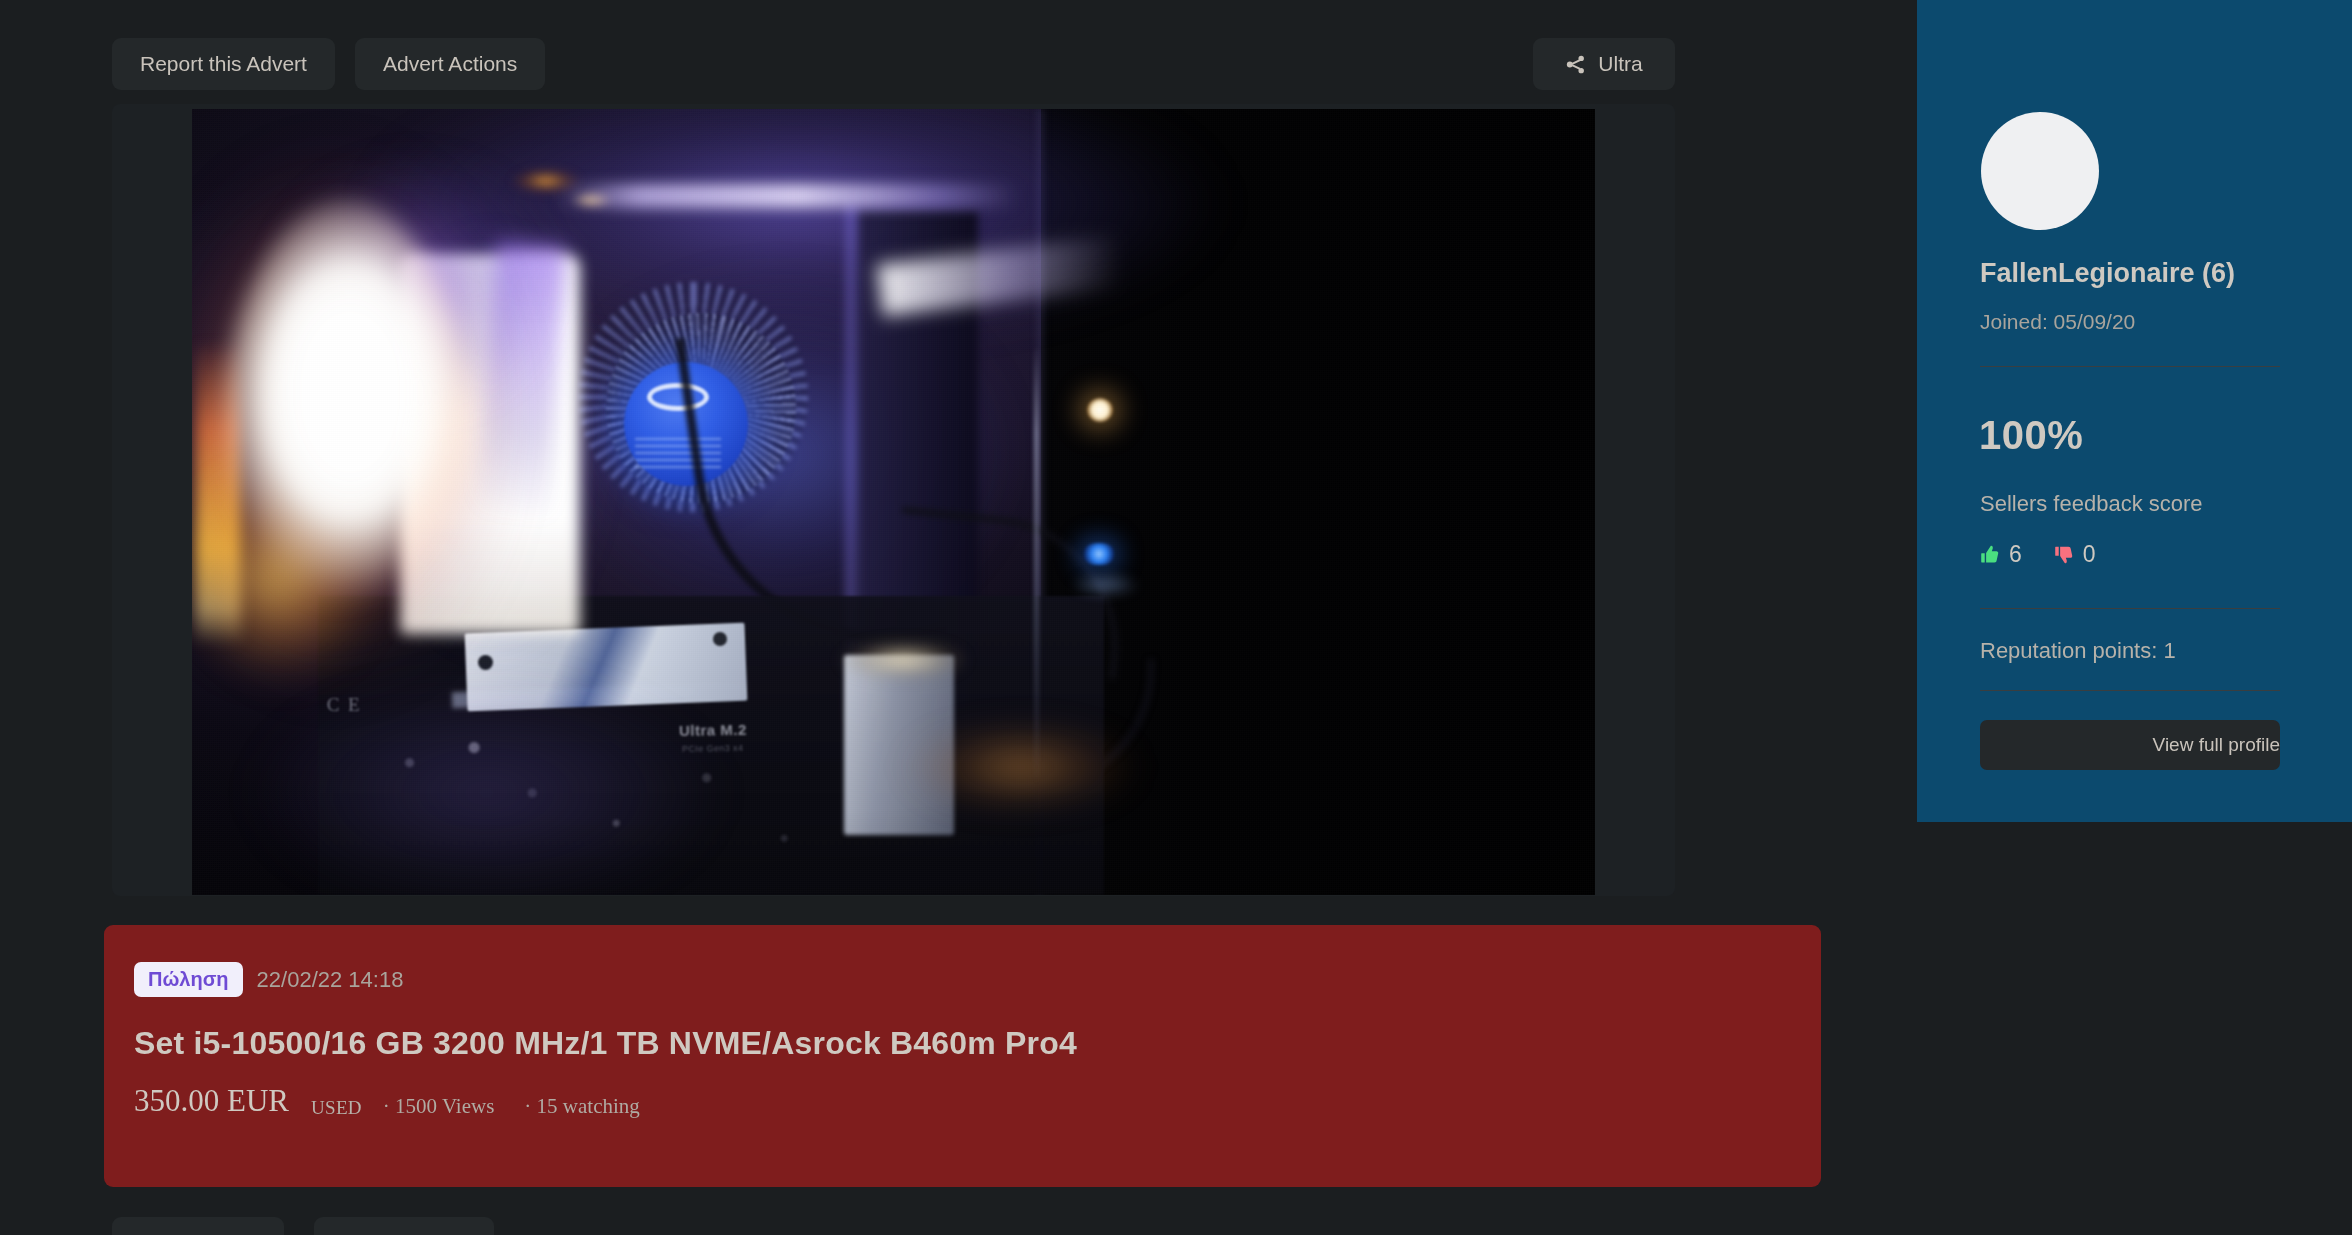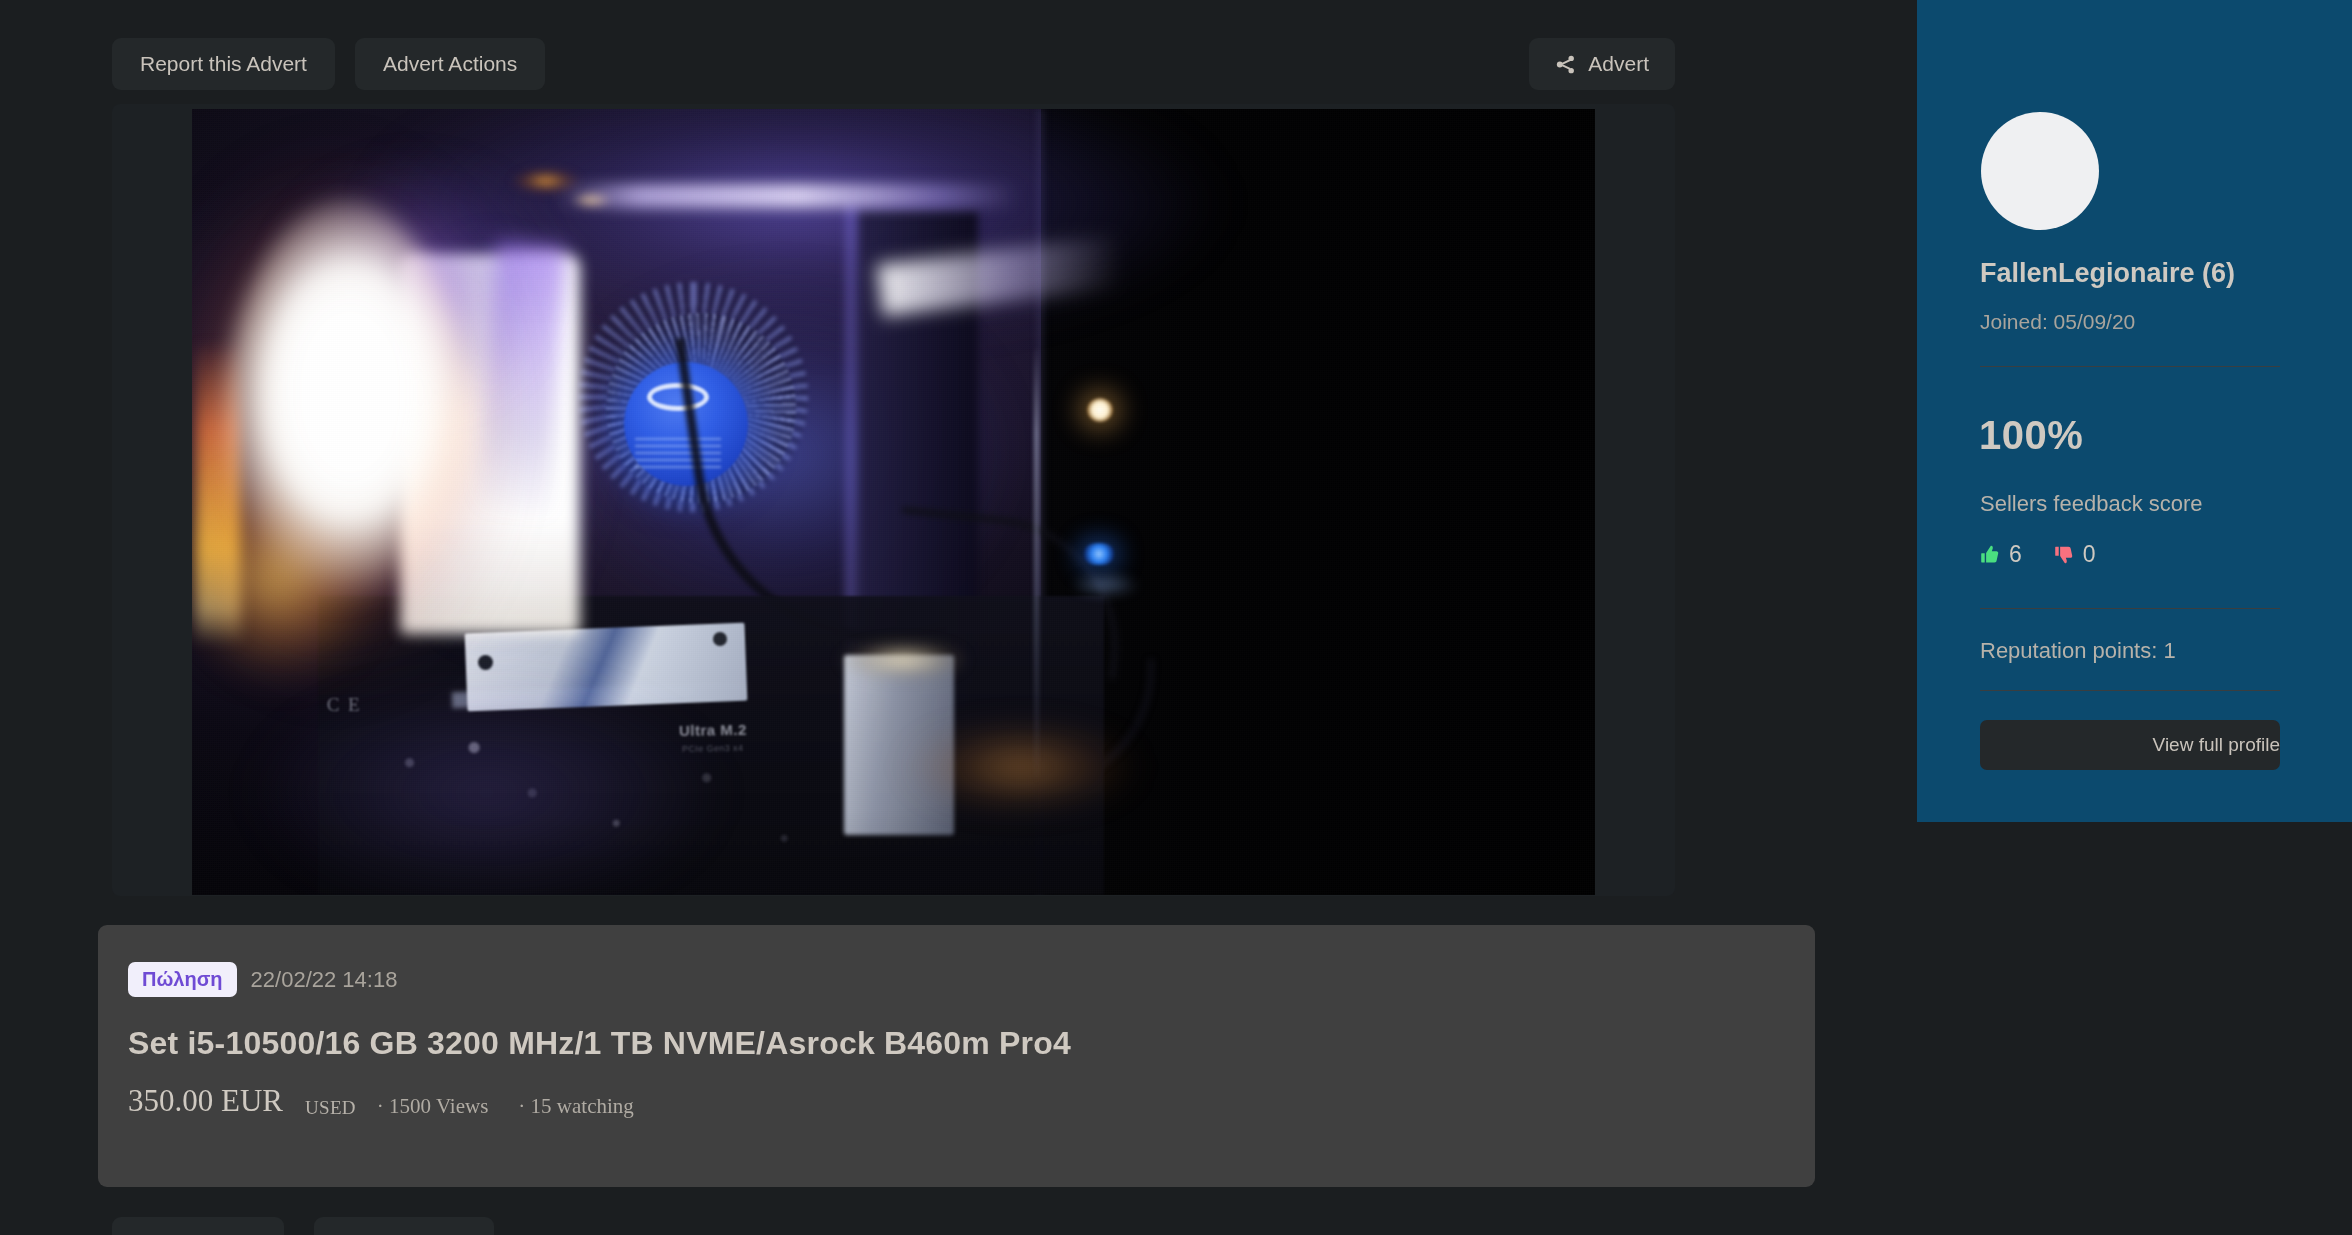--- a/index.html
+++ b/index.html
@@ -443,25 +443,25 @@
     inset: 0;
     opacity: 0.22;
     background-image:
       repeating-linear-gradient(0deg, rgba(255,255,255,0.035) 0 1px, rgba(0,0,0,0.035) 1px 2px),
       repeating-linear-gradient(90deg, rgba(255,255,255,0.03) 0 1px, rgba(0,0,0,0.03) 1px 2px);
   }
 
   
   #details-card {
     position: absolute;
-    left: 98px;
+    left: 104px;
     top: 925px;
     width: 1717px;
     height: 262px;
-    background: #404040;
+    background: #7f1d1d;
     border-radius: 9px;
   }
 
   #meta-row {
     position: absolute;
     left: 30px;
     top: 37px;
     display: flex;
     align-items: center;
     gap: 14px;
@@ -656,21 +656,21 @@
       <button id="share-btn">
         <span>
           <svg class="share-glyph" viewBox="0 0 24 24" fill="#c9c3bb" aria-hidden="true">
             <circle cx="18.5" cy="5" r="3.1"></circle>
             <circle cx="18.5" cy="19" r="3.1"></circle>
             <circle cx="5.5" cy="12" r="3.4"></circle>
             <path d="M7.6 10.4 L16.6 6.1 L17.6 8.0 L8.6 12.3 Z"></path>
             <path d="M8.6 11.8 L17.6 16.1 L16.6 18.0 L7.6 13.7 Z"></path>
           </svg>
         </span>
-        <span>Advert</span>
+        <span>Ultra</span>
       </button>
     </div>
 
     <div id="photo-card">
       <div id="photo-frame" title="Interior of a gaming PC in the dark showing an Intel stock CPU cooler lit blue, an RGB fan blooming white, an M.2 heatsink and the ASRock B460m Pro4 motherboard">
 
         <div class="ph" id="ph-base"></div>
         <div class="ph" id="ph-rightwall"></div>
         <div class="ph" id="ph-rightwall-seam"></div>
         <div class="ph" id="ph-topglow"></div>

